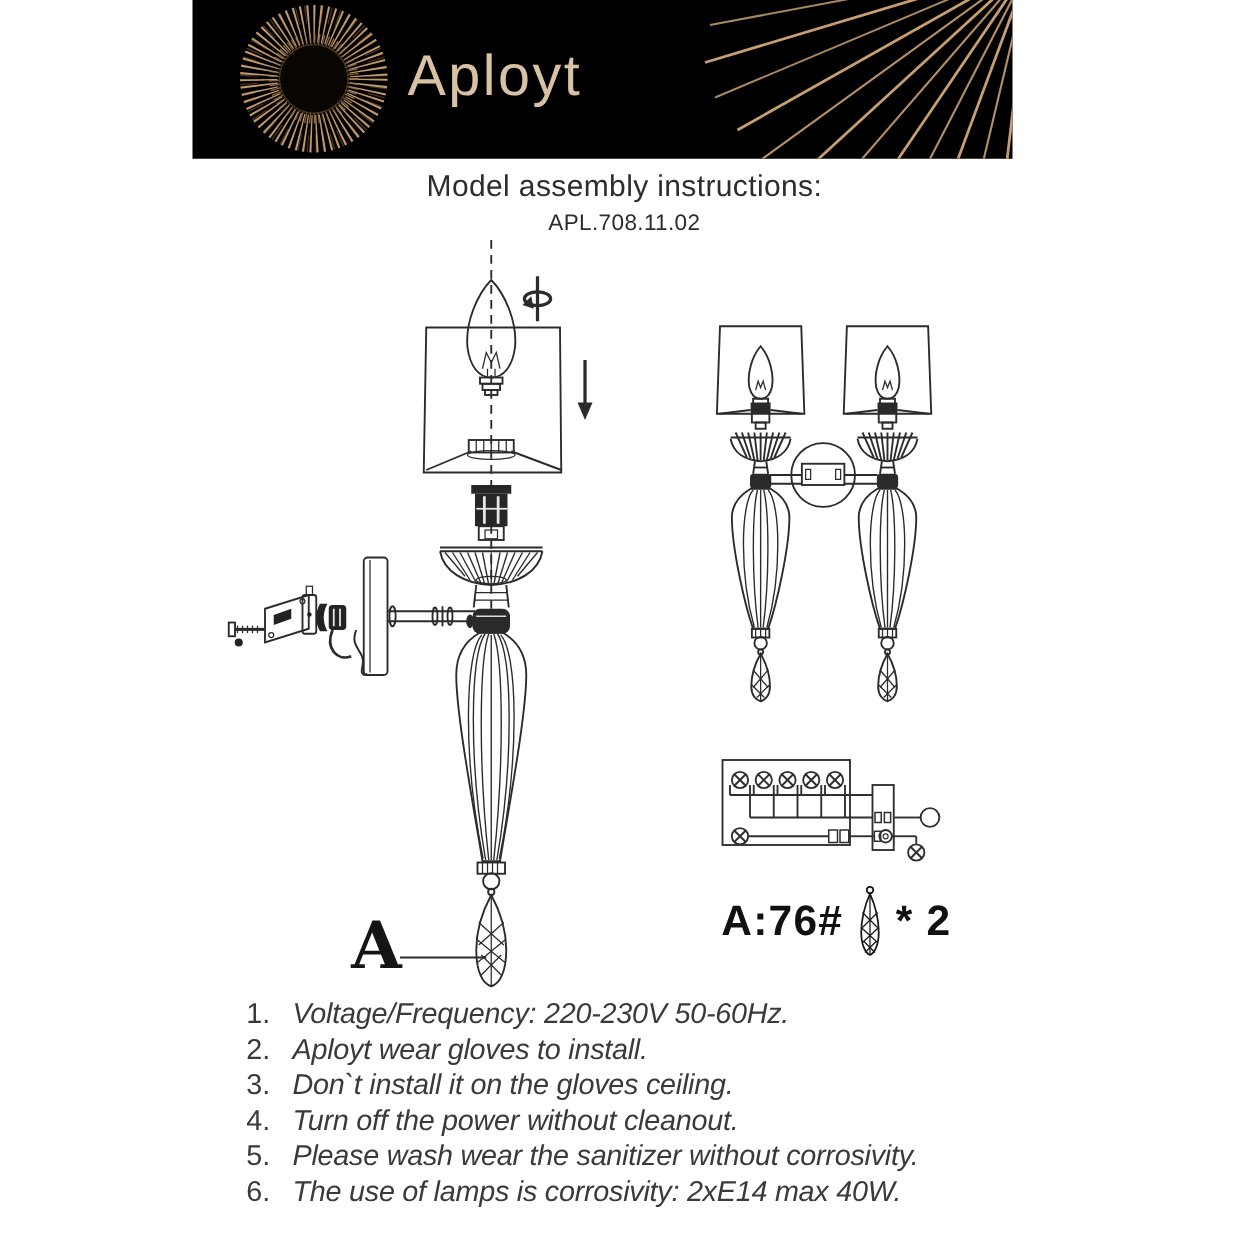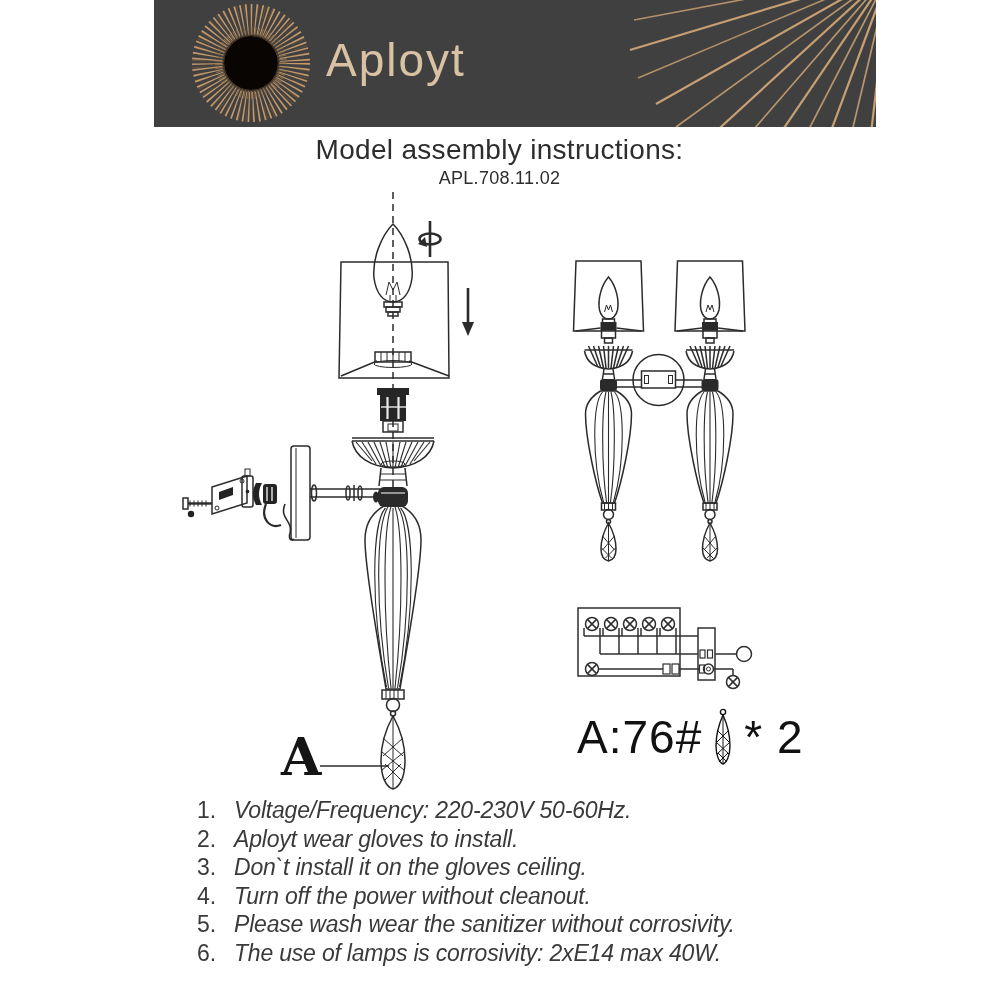--- a/index.html
+++ b/index.html
@@ -1,38 +1,38 @@
 <!DOCTYPE html>
 <html><head>
 <meta charset="utf-8">
 <style>
   html,body{margin:0;padding:0;background:#ffffff;}
   .canvas{position:relative;width:1000px;height:1000px;background:#ffffff;overflow:hidden;
           font-family:"Liberation Sans",sans-serif;color:#2e2e2e;}
 
   
-  .header{position:absolute;left:154px;top:0;width:722px;height:127px;background:#404040;overflow:hidden;}
+  .header{position:absolute;left:154px;top:0;width:656px;height:127px;background:#000000;overflow:hidden;}
   .logo-svg{position:absolute;left:6px;top:0;}
   .brand{position:absolute;left:172px;top:33px;font-size:46px;letter-spacing:2px;color:#d9c2a4;
          font-family:"Liberation Sans",sans-serif;}
   .rays-svg{position:absolute;right:0;top:0;}
 
   
   .title-block{position:absolute;left:154px;top:136px;width:691px;text-align:center;line-height:28px;}
-  .title-heading{font-size:28px;color:#2d2d2d;letter-spacing:0.3px;}
+  .title-heading{font-size:24px;color:#2d2d2d;letter-spacing:0.3px;}
   .title-model{font-size:18px;color:#2d2d2d;letter-spacing:0.3px;}
 
   
   .art{position:absolute;left:0;top:0;}
 
   .part-label{position:absolute;left:281px;top:731px;font-family:"DejaVu Serif","Liberation Serif",serif;
               font-weight:700;font-size:52px;color:#151515;line-height:1;}
 
   .parts-note{position:absolute;left:577px;top:708px;display:flex;align-items:center;gap:9px;color:#111;}
-  .parts-code,.parts-qty{font-size:46px;font-weight:400;letter-spacing:1px;line-height:58px;}
+  .parts-code,.parts-qty{font-size:34px;font-weight:700;letter-spacing:1px;line-height:58px;}
 
   
   .instructions{position:absolute;left:197px;top:796px;width:680px;}
   .instr-row{display:flex;font-size:23px;line-height:28.5px;color:#3a3a3a;}
   .instr-num{width:37px;flex:0 0 37px;}
   .instr-text{flex:1;letter-spacing:-0.2px;font-style:italic;}
 </style>
 </head>
 <body>
 

